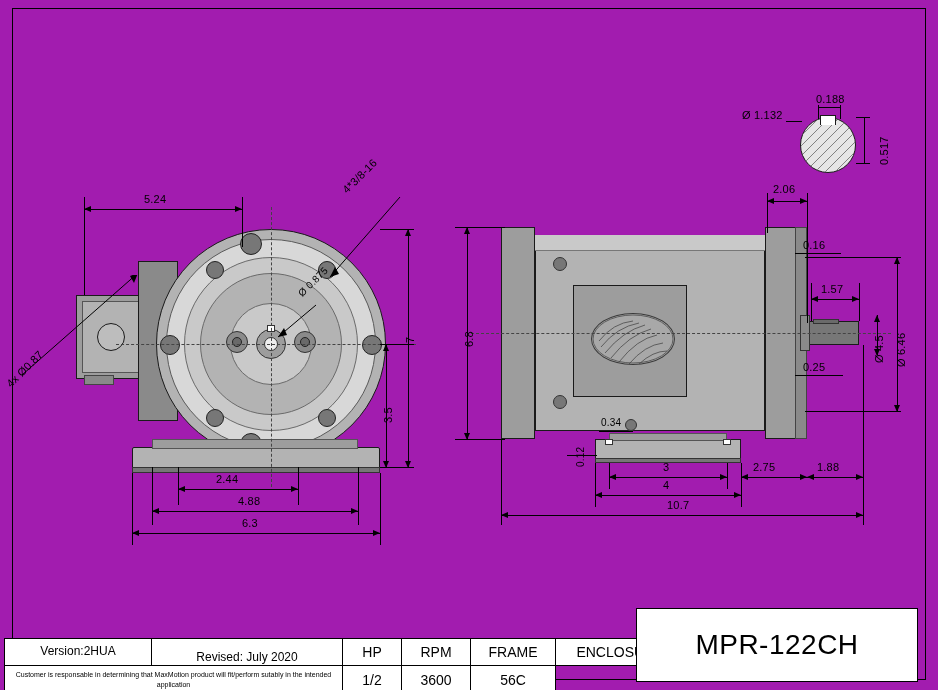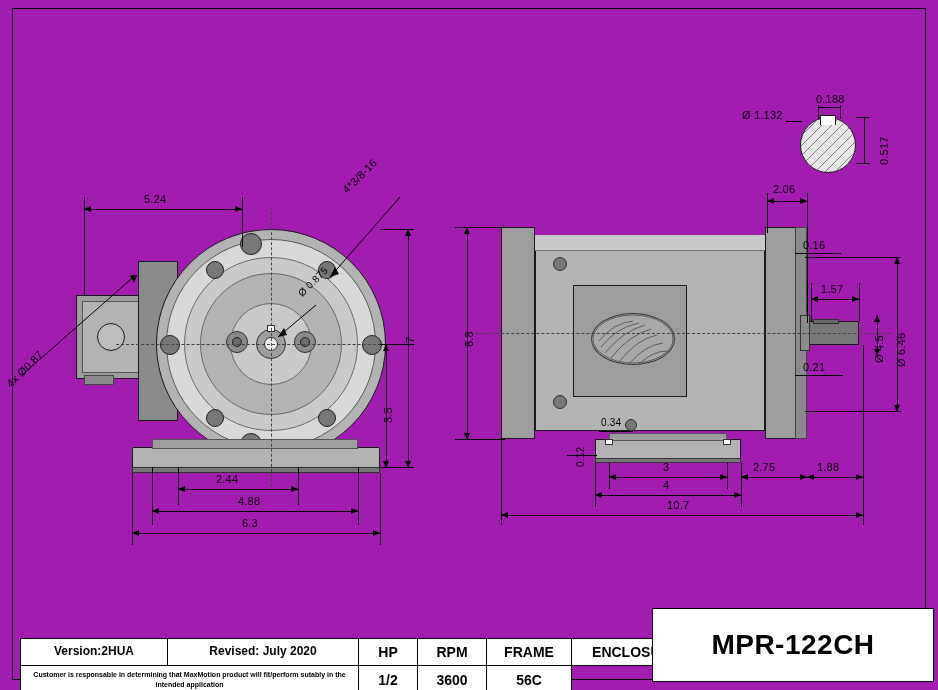--- a/index.html
+++ b/index.html
@@ -85,25 +85,24 @@
   .g3 { background: #9d9d9d; }
   .g4 { background: #8a8a8a; }
   .g5 { background: #777777; }
   .g6 { background: #6a6a6a; }
   .g7 { background: #d8d8d8; }
   .ol { border: 1px solid #1a1a1a; }
 
   
   .tb {
     position: absolute;
-    left: 20px;
+    left: 4px;
     bottom: 8px;
     width: 914px;
     height: 44px;
-    font-weight: bold;
   }
   .tb .cell {
     position: absolute;
     box-sizing: border-box;
     border: 1px solid #000;
     display: flex;
     align-items: center;
     justify-content: center;
     text-align: center;
     font-size: 12px;
@@ -367,21 +366,21 @@
     <div class="dim-text rot90" style="left:378px; top:148px;">Ø 4.5</div>
 
     <div class="line hline" style="left:310px; top:42px; width:96px;"></div>
     <div class="line hline" style="left:310px; top:196px; width:96px;"></div>
     <div class="line vline" style="left:402px; top:42px; height:154px;"></div>
     <div class="arrowU" style="left:399px; top:42px;"></div>
     <div class="arrowD" style="left:399px; top:190px;"></div>
     <div class="dim-text rot90" style="left:400px; top:152px;">Ø 6.46</div>
 
     <div class="line hline" style="left:300px; top:160px; width:48px;"></div>
-    <div class="dim-text" style="left:308px; top:146px;">0.21</div>
+    <div class="dim-text" style="left:308px; top:146px;">0.25</div>
 
     <div class="line hline" style="left:72px; top:240px; width:30px;"></div>
     <div class="dim-text rot90 small" style="left:80px; top:252px;">0.12</div>
 
     <div class="line hline" style="left:104px; top:216px; width:34px;"></div>
     <div class="dim-text small" style="left:106px; top:202px;">0.34</div>
 
     <div class="line vline" style="left:114px; top:248px; height:26px;"></div>
     <div class="line vline" style="left:232px; top:248px; height:26px;"></div>
     <div class="line hline" style="left:114px; top:262px; width:118px;"></div>
@@ -412,21 +411,21 @@
     <div class="arrowL" style="left:6px; top:297px;"></div>
     <div class="arrowR" style="left:361px; top:297px;"></div>
     <div class="dim-text" style="left:172px; top:284px;">10.7</div>
   </div>
 
   <div class="tb">
 
     <div class="cell" style="left:0; top:0; width:148px; height:28px;">
       <span class="cellTxt">Version:2HUA</span>
     </div>
-    <div class="cell" style="left:147px; top:0; width:192px; height:28px;">
+    <div class="cell" style="left:147px; top:0; width:192px; height:28px;align-items:flex-end;">
       <span class="cellTxt">Revised: July 2020</span>
     </div>
     <div class="cell" style="left:0; top:27px; width:339px; height:29px;">
       <span class="legal">Customer is responsable in determining that MaxMotion product will fit/perform sutably in the intended application</span>
     </div>
 
     <div class="cell" style="left:338px; top:0; width:60px; height:28px; font-size:14px;">
       <span>HP</span>
     </div>
     <div class="cell" style="left:397px; top:0; width:70px; height:28px; font-size:14px;">

